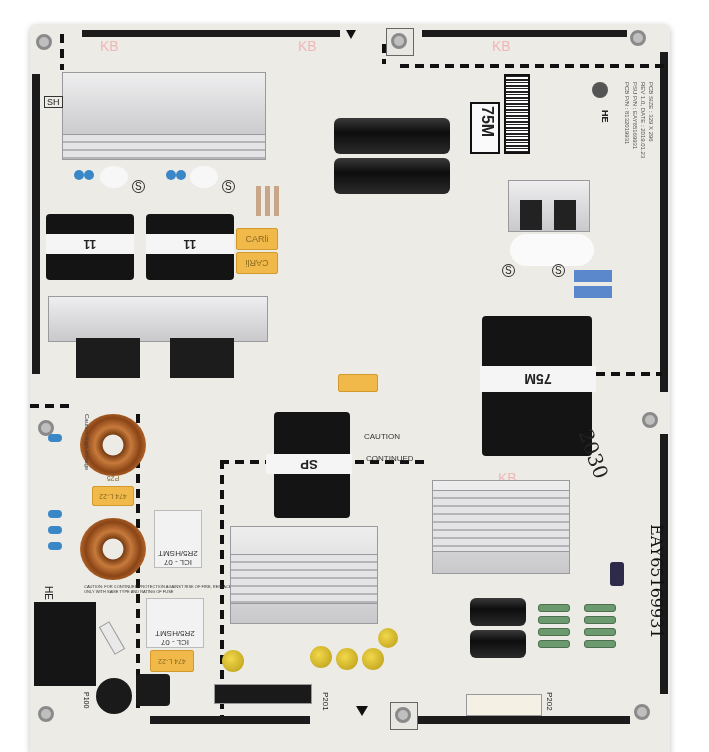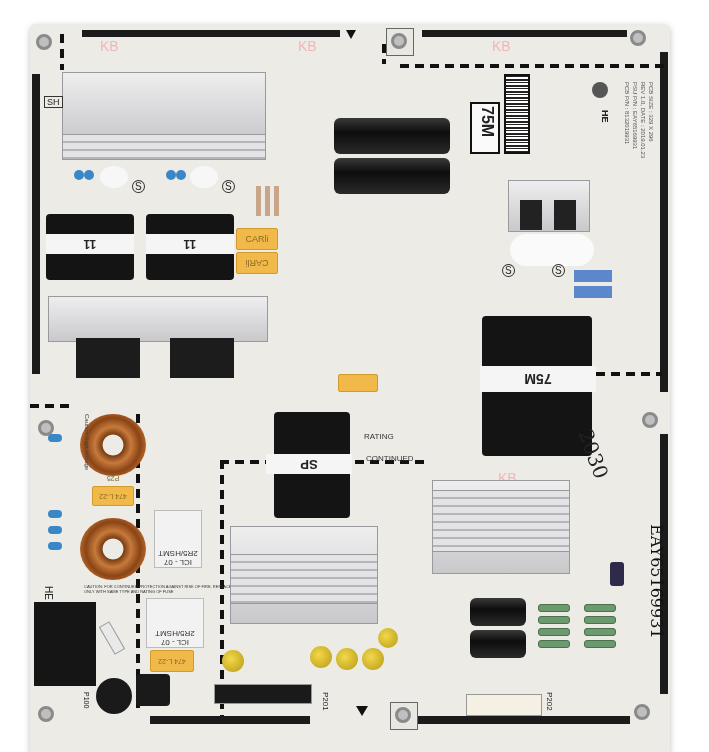--- a/index.html
+++ b/index.html
@@ -111,21 +111,21 @@
   <div class="heatsink" style="left:18px;top:272px;width:218px;height:44px;"></div>
   <div class="abs" style="left:46px;top:314px;width:64px;height:40px;background:#1c1c1c;"></div>
   <div class="abs" style="left:140px;top:314px;width:64px;height:40px;background:#1c1c1c;"></div>
 
   <div class="xfmr" style="left:452px;top:292px;width:110px;height:140px;"></div>
   <div class="xlabel rot180" style="left:450px;top:342px;width:116px;height:26px;font-size:14px;line-height:26px;">75M</div>
 
   <div class="xfmr" style="left:244px;top:388px;width:76px;height:106px;"></div>
   <div class="xlabel rot180" style="left:236px;top:430px;width:86px;height:20px;font-size:13px;line-height:20px;">SP</div>
 
-  <div class="txt" style="left:334px;top:408px;font-size:8px;color:#333;">RATING</div>
+  <div class="txt" style="left:334px;top:408px;font-size:8px;color:#333;">CAUTION</div>
   <div class="txt" style="left:336px;top:430px;font-size:8px;color:#333;">CONTINUED</div>
 
   <div class="ycap" style="left:308px;top:350px;width:38px;height:16px;"></div>
 
   <div class="toroid" style="left:50px;top:390px;width:66px;height:62px;"></div>
   <div class="toroid" style="left:50px;top:494px;width:66px;height:62px;"></div>
   <div class="txt rot" style="left:60px;top:390px;font-size:6px;color:#444;">Caution High Voltage</div>
   <div class="bcap" style="left:18px;top:410px;width:14px;height:8px;border-radius:4px;"></div>
   <div class="bcap" style="left:18px;top:486px;width:14px;height:8px;border-radius:4px;"></div>
   <div class="bcap" style="left:18px;top:502px;width:14px;height:8px;border-radius:4px;"></div>

